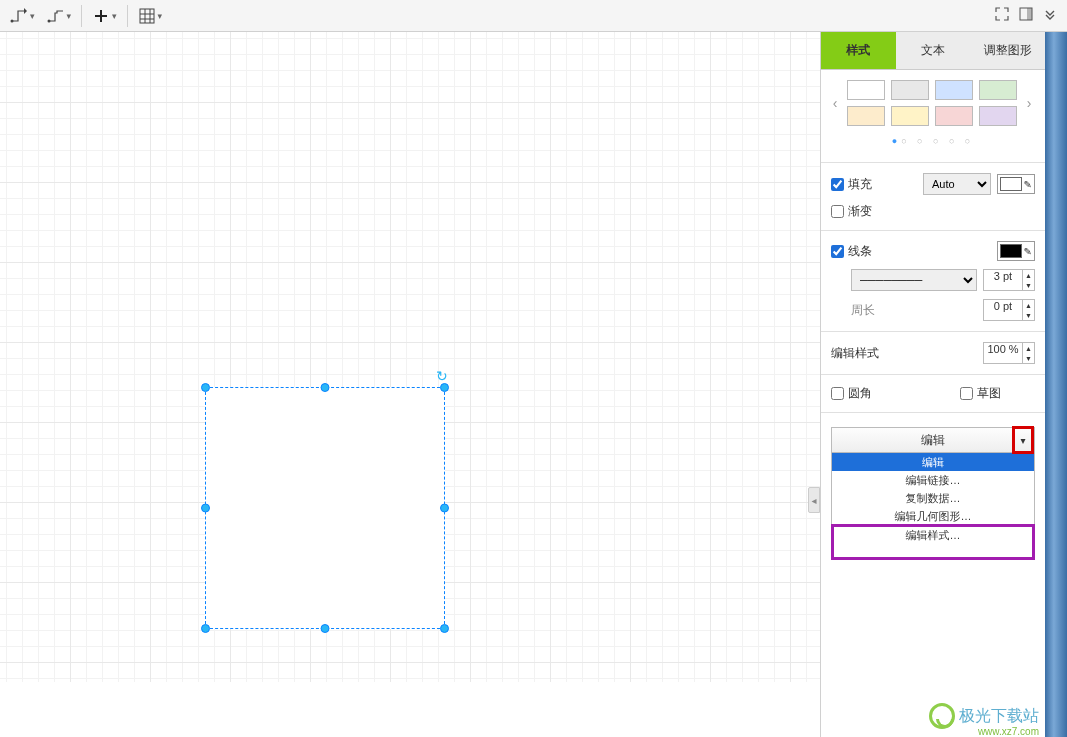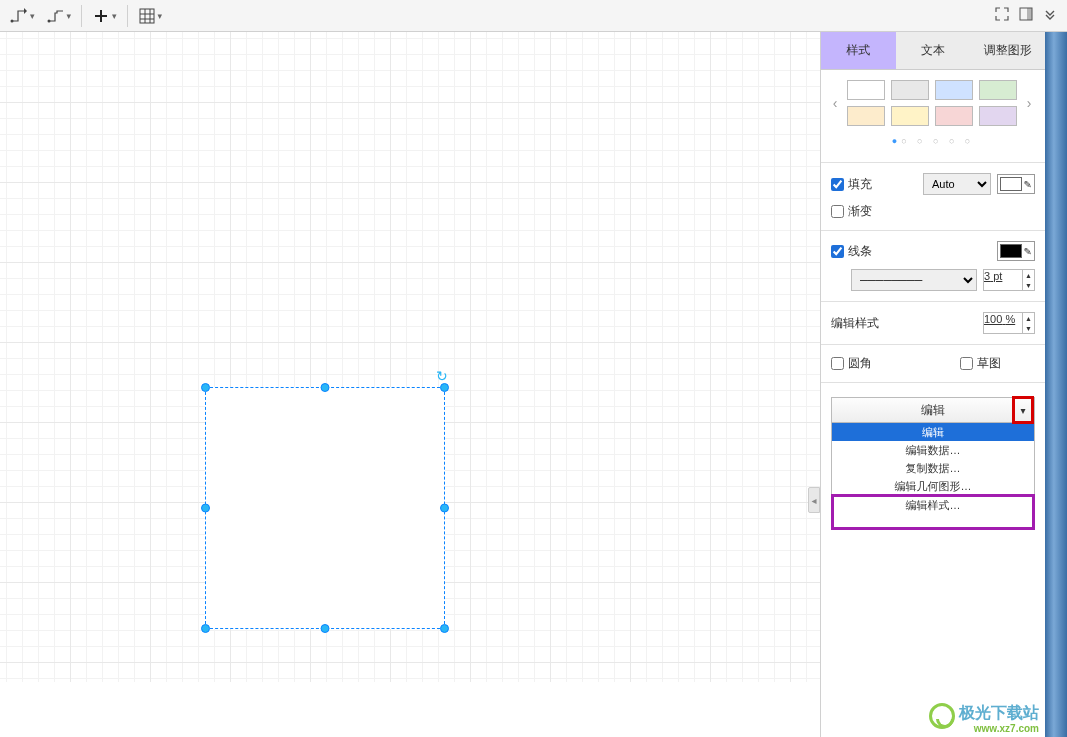--- a/index.html
+++ b/index.html
@@ -35,56 +35,56 @@
 .h-sw { left: -5px; bottom: -5px; } .h-s { left: 50%; bottom: -5px; transform: translateX(-50%); } .h-se { right: -5px; bottom: -5px; }
 .rotate-handle { position: absolute; right: -6px; top: -20px; width: 14px; height: 14px; color: #29b6f6; font-size: 14px; cursor: grab; }
 
 
 .right-panel { position: absolute; top: 32px; right: 22px; width: 225px; bottom: 0; background: #fff; border-left: 1px solid #d0d0d0; }
 .side-strip { position: absolute; top: 32px; right: 0; width: 22px; bottom: 0; background: linear-gradient(90deg,#3a6ea5 0,#7aa8d6 40%,#3a6ea5 100%); }
 .collapse-arrow { position: absolute; top: 487px; left: 808px; width: 12px; height: 26px; background: #e8e8e8; border:1px solid #ccc; border-radius: 2px 0 0 2px; display:flex; align-items:center; justify-content:center; font-size:10px; color:#888; cursor:pointer; }
 
 .tabs { display: flex; height: 38px; background: #ececec; border-bottom: 1px solid #ccc; }
 .tab { flex: 1; display: flex; align-items: center; justify-content: center; font-size: 12px; cursor: pointer; color: #333; }
-.tab.active { background: #c4b5fd; font-weight: 400; }
+.tab.active { background: #84cc16; font-weight: 700; }
 
 .panel-body { padding: 0; font-size: 12px; color: #333; }
 
 
 .palette-row { display: flex; align-items: center; padding: 10px 6px 6px 6px; gap: 4px; }
 .palette-nav { width: 16px; text-align: center; color: #999; cursor: pointer; font-size: 14px; }
 .palette-grid { display: grid; grid-template-columns: repeat(4, 38px); grid-auto-rows: 20px; gap: 6px; }
 .swatch { width: 38px; height: 20px; border: 1px solid #bbb; cursor: pointer; }
 .dots { text-align: center; padding: 4px 0 10px 0; color: #bbb; font-size: 9px; letter-spacing: 4px; }
 .dots .active-dot { color: #3b99fc; }
 
 
 .prow { display: flex; align-items: center; padding: 4px 10px; gap: 6px; }
 .prow label { display: flex; align-items: center; gap: 4px; font-size: 12px; }
 .chk { width: 13px; height: 13px; accent-color: #1e6fd9; }
 .sel { height: 22px; border: 1px solid #bbb; font-size: 11px; padding: 0 4px; }
 .colorbtn { width: 38px; height: 20px; border:1px solid #999; display:flex; align-items:center; justify-content:flex-end; padding:0; cursor:pointer; background:#fff;}
 .colorbtn .cswatch { width:24px; height:14px; border:1px solid #666; margin-left:2px;}
 .colorbtn .pen { font-size:10px; margin:0 2px;}
-.num-in { width: 52px; height: 22px; border:1px solid #bbb; font-size:11px; text-align:left; padding-right:12px; position:relative;text-decoration:underline;}
+.num-in { width: 52px; height: 22px; border:1px solid #bbb; font-size:11px; text-align:center; padding-right:12px; position:relative;}
 .spin { position:absolute; right:0; top:0; width:12px; height:100%; display:flex; flex-direction:column; }
 .spin span{flex:1;font-size:7px;line-height:1;border-left:1px solid #bbb;display:flex;align-items:center;justify-content:center;cursor:pointer;}
 .hr { height:1px; background:#e0e0e0; margin:6px 0;}
 
 
 .edit-drop-wrap { padding: 8px 10px; }
 .edit-btn { position: relative; height: 26px; border:1px solid #bbb; background: linear-gradient(#fdfdfd,#eee); display:flex; align-items:center; justify-content:center; font-size:12px; cursor:pointer;}
 .edit-btn .caret-box { position:absolute; right:0; top:-2px; width:22px; height:28px; border:3px solid #d60000; display:flex;align-items:center;justify-content:center;font-size:10px;}
 .edit-menu { border:1px solid #bbb; background:#fff; margin-top:-1px; }
 .edit-menu .mi { height:18px; display:flex; align-items:center; justify-content:center; font-size:11px; cursor:pointer; color:#333;}
 .edit-menu .mi.sel-item { background:#1e6fd9; color:#fff;}
 .edit-menu .mi.red-box { border:3px solid #a21caf; margin:-1px; height:36px; padding-bottom:14px;}
 
 
-.watermark { position:absolute; bottom:8px; right:28px; font-size:16px; font-weight:700; color:#5eaed0; display:flex; align-items:flex-start; gap:4px;}
+.watermark { position:absolute; bottom:8px; right:28px; font-size:16px; font-weight:400; color:#5eaed0; display:flex; align-items:center; gap:4px;}
 .watermark .wicon { width:26px;height:26px;border-radius:50%;border:3px solid #8fce4a;position:relative;}
 .watermark .wicon::after{content:"";position:absolute;left:4px;top:4px;width:12px;height:12px;border-radius:50%;border:3px solid #8fce4a;border-top-color:transparent;border-left-color:transparent;transform:rotate(45deg);}
 .watermark .sub { position:absolute; bottom:-10px; right:0; font-size:10px; color:#7fbf3f;}
 </style>
 </head>
 <body>
 
 <div class="toolbar">
   <div class="tool-btn">
     <svg viewBox="0 0 18 18">
@@ -213,20 +213,29 @@
         </div>
     </div>
     <div class="prow">
       <span style="width:14px"></span>
       <select class="sel" style="flex:1"><option>────────</option></select>
       <div class="num-in"><span>3</span>&nbsp;<span>pt</span><div class="spin">
             <span>▲</span>
             <span>▼</span>
           </div></div>
     </div>
+    <div class="prow">
+      <span style="width:14px"></span>
+      <span style="color:#888">周长</span>
+      <span style="flex:1"></span>
+      <div class="num-in"><span>0</span>&nbsp;<span>pt</span><div class="spin">
+            <span>▲</span>
+            <span>▼</span>
+          </div></div>
+    </div>
     <div class="hr"></div>
 
     <div class="prow">
       <span>编辑样式</span>
       <span style="flex:1"></span>
       <div class="num-in"><span>100</span>&nbsp;<span>%</span><div class="spin">
             <span>▲</span>
             <span>▼</span>
           </div></div>
     </div>
@@ -246,21 +255,21 @@
     </div>
     <div class="hr"></div>
 
     <div class="edit-drop-wrap">
       <div class="edit-btn">
         <span>编辑</span>
         <div class="caret-box">▾</div>
       </div>
       <div class="edit-menu">
         <div class="mi sel-item">编辑</div>
-        <div class="mi">编辑数据…</div>
+        <div class="mi">编辑链接…</div>
         <div class="mi">复制数据…</div>
         <div class="mi">编辑几何图形…</div>
         <div class="mi red-box">编辑样式…</div>
       </div>
     </div>
 
   </div>
 </div>
 
 <div class="side-strip"></div>

